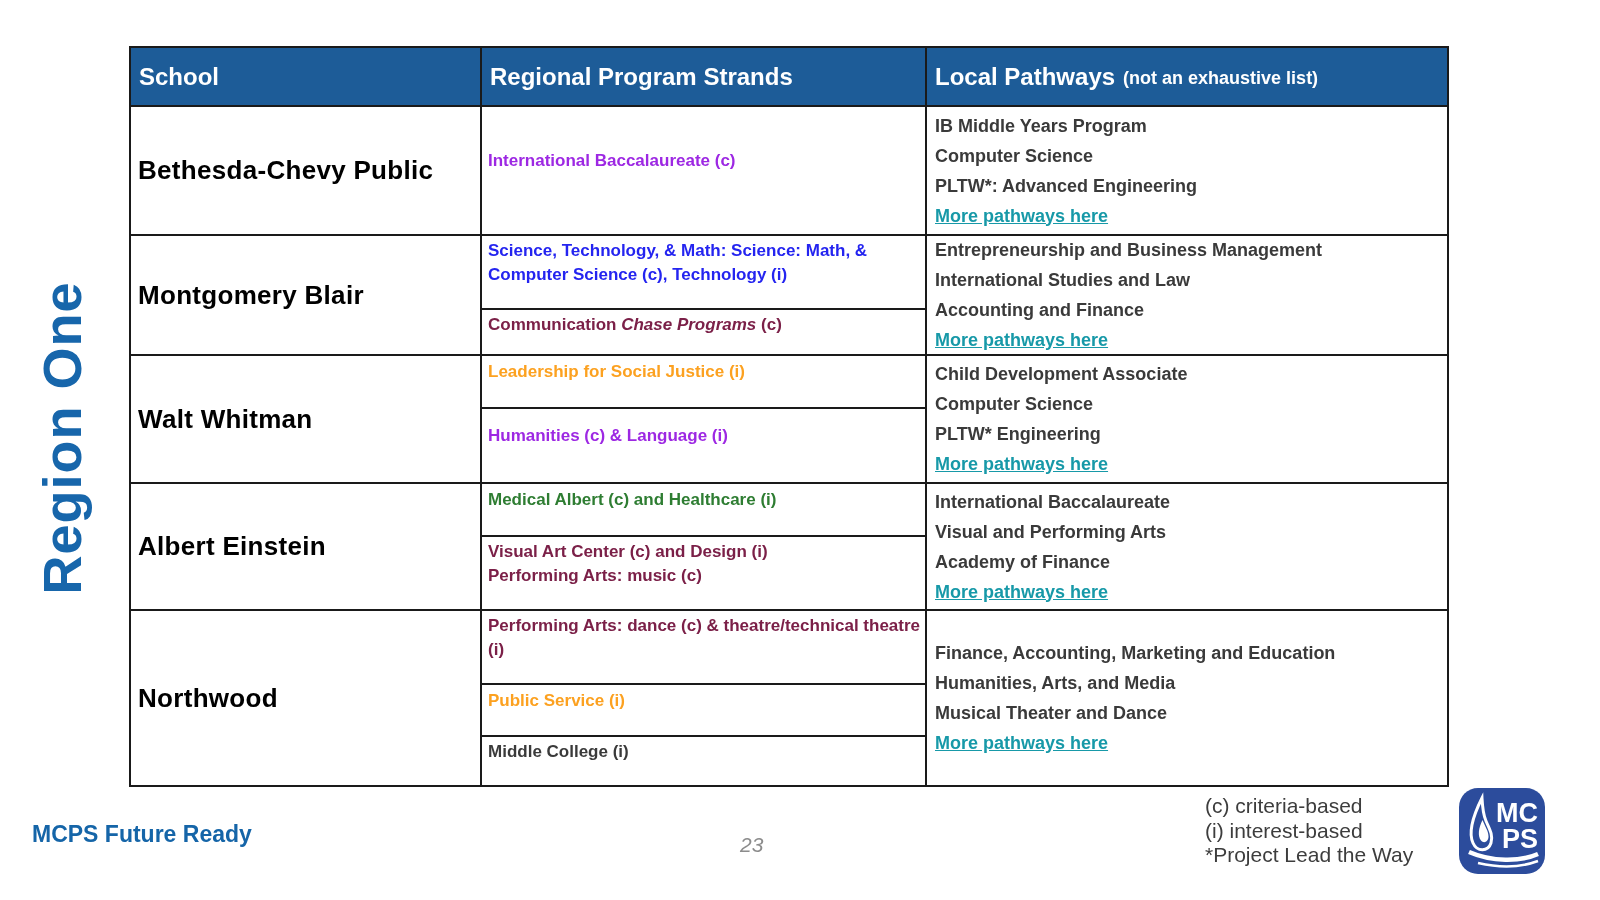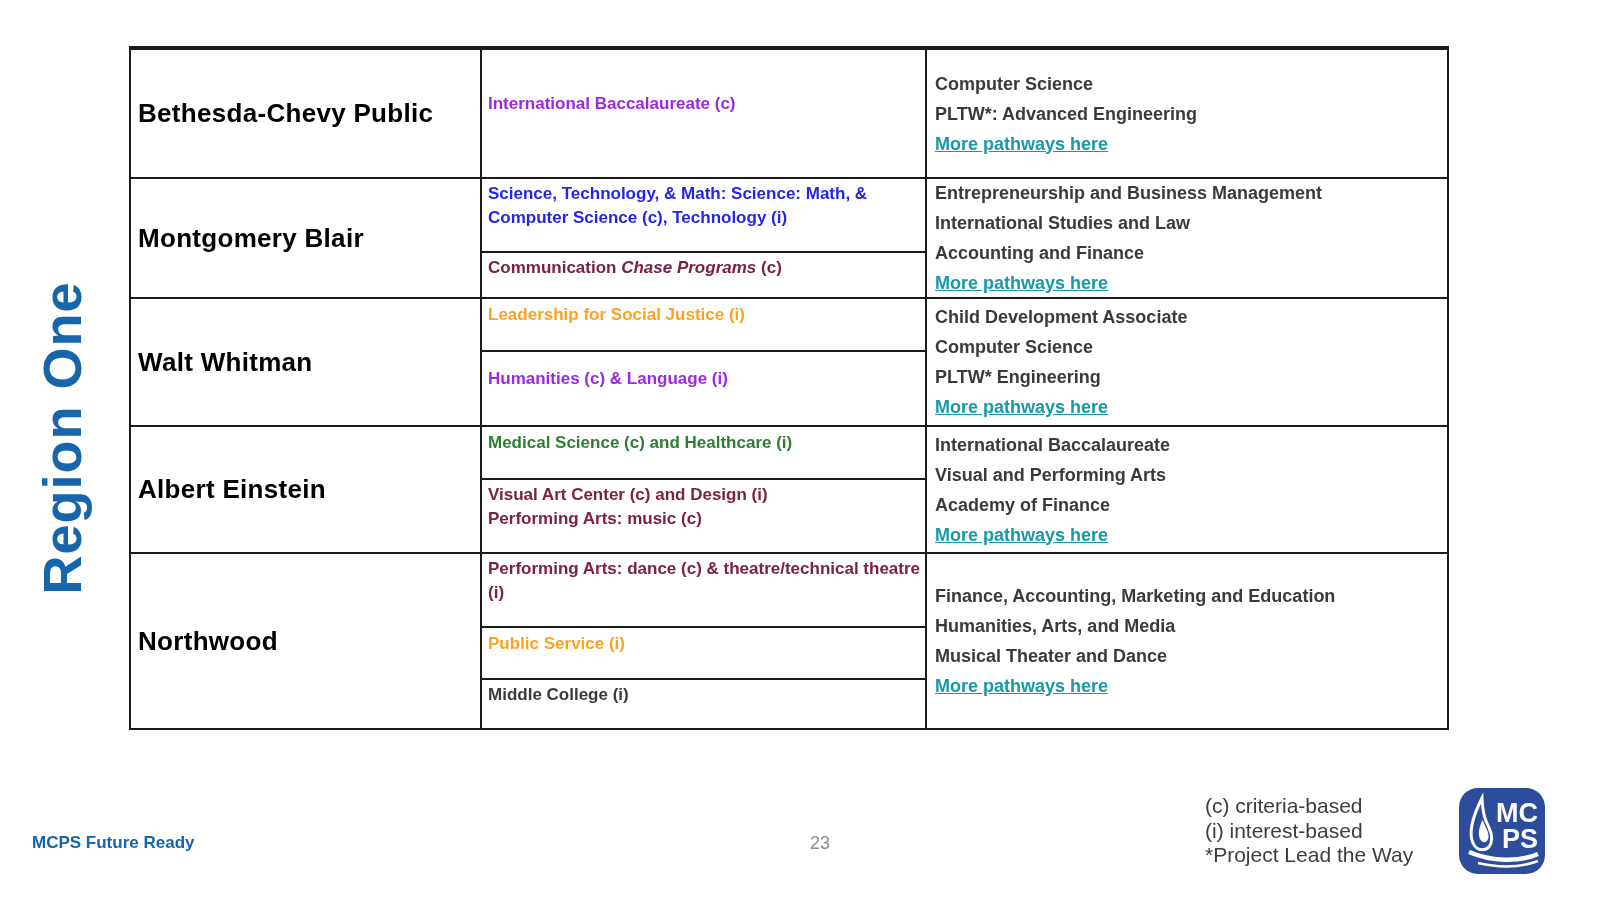--- a/index.html
+++ b/index.html
@@ -70,49 +70,58 @@
   }
   .plink {
     font-weight: bold; font-size: 18px; line-height: 30px;
     color: var(--link-teal); text-decoration: underline;
     align-self: flex-start; cursor: pointer;
   }
 
   
   .footer-brand {
     position: absolute; left: 32px; top: 821px;
-    font-size: 17px; font-weight: bold; color: var(--footer-blue); margin-top: 12px;
+    font-size: 23px; font-weight: bold; color: var(--footer-blue);
   }
   .page-number {
     position: absolute; left: 740px; top: 833px; width: 90px;
-    text-align: right; font-size: 18px; color: var(--page-number-gray);
+    text-align: left; font-size: 21px; color: var(--page-number-gray); font-style: italic;
   }
   .legend {
     position: absolute; left: 1205px; top: 794px;
     font-size: 21px; line-height: 24.5px; color: var(--legend-gray);
   }
   .logo { position: absolute; left: 1458px; top: 786px; width: 88px; height: 90px; }
 </style>
 </head>
 <body>
 
 <div class="region-label">Region One</div>
 
 <div class="schedule-table">
 
+  <div class="thead">
+    <div class="hcell c1">School</div>
+    <div class="hcell c2">Regional Program Strands</div>
+    <div class="hcell c3">
+      <span>Local Pathways</span>
+      <span class="hnote">(not an exhaustive list)</span>
+    </div>
+  </div>
 
   <div class="trow" style="height:129px">
     <div class="c1 school-cell">Bethesda-Chevy Public</div>
     <div class="c2 strands-cell">
       <div class="strand c-purple">
           <div><span>International Baccalaureate (c)</span></div>
         </div>
     </div>
     <div class="c3 pathways-cell">
       <div class="plist">
+          <div>IB Middle Years Program</div>
           <div>Computer Science</div>
           <div>PLTW*: Advanced Engineering</div>
         </div>
       <a class="plink">More pathways here</a>
     </div>
   </div>
 
   <div class="trow" style="height:120px">
     <div class="c1 school-cell">Montgomery Blair</div>
     <div class="c2 strands-cell">
@@ -150,21 +159,21 @@
           <div>PLTW* Engineering</div>
         </div>
       <a class="plink">More pathways here</a>
     </div>
   </div>
 
   <div class="trow" style="height:127px">
     <div class="c1 school-cell">Albert Einstein</div>
     <div class="c2 strands-cell">
       <div class="strand c-green" style="flex-grow:55">
-          <div><span>Medical Science (c) and Healthcare (i)</span></div>
+          <div><span>Medical Albert (c) and Healthcare (i)</span></div>
         </div>
       <div class="strand c-plum" style="flex-grow:72">
           <div><span>Visual Art Center (c) and Design (i)</span></div>
           <div><span>Performing Arts: music (c)</span></div>
         </div>
     </div>
     <div class="c3 pathways-cell">
       <div class="plist">
           <div>International Baccalaureate</div>
           <div>Visual and Performing Arts</div>

